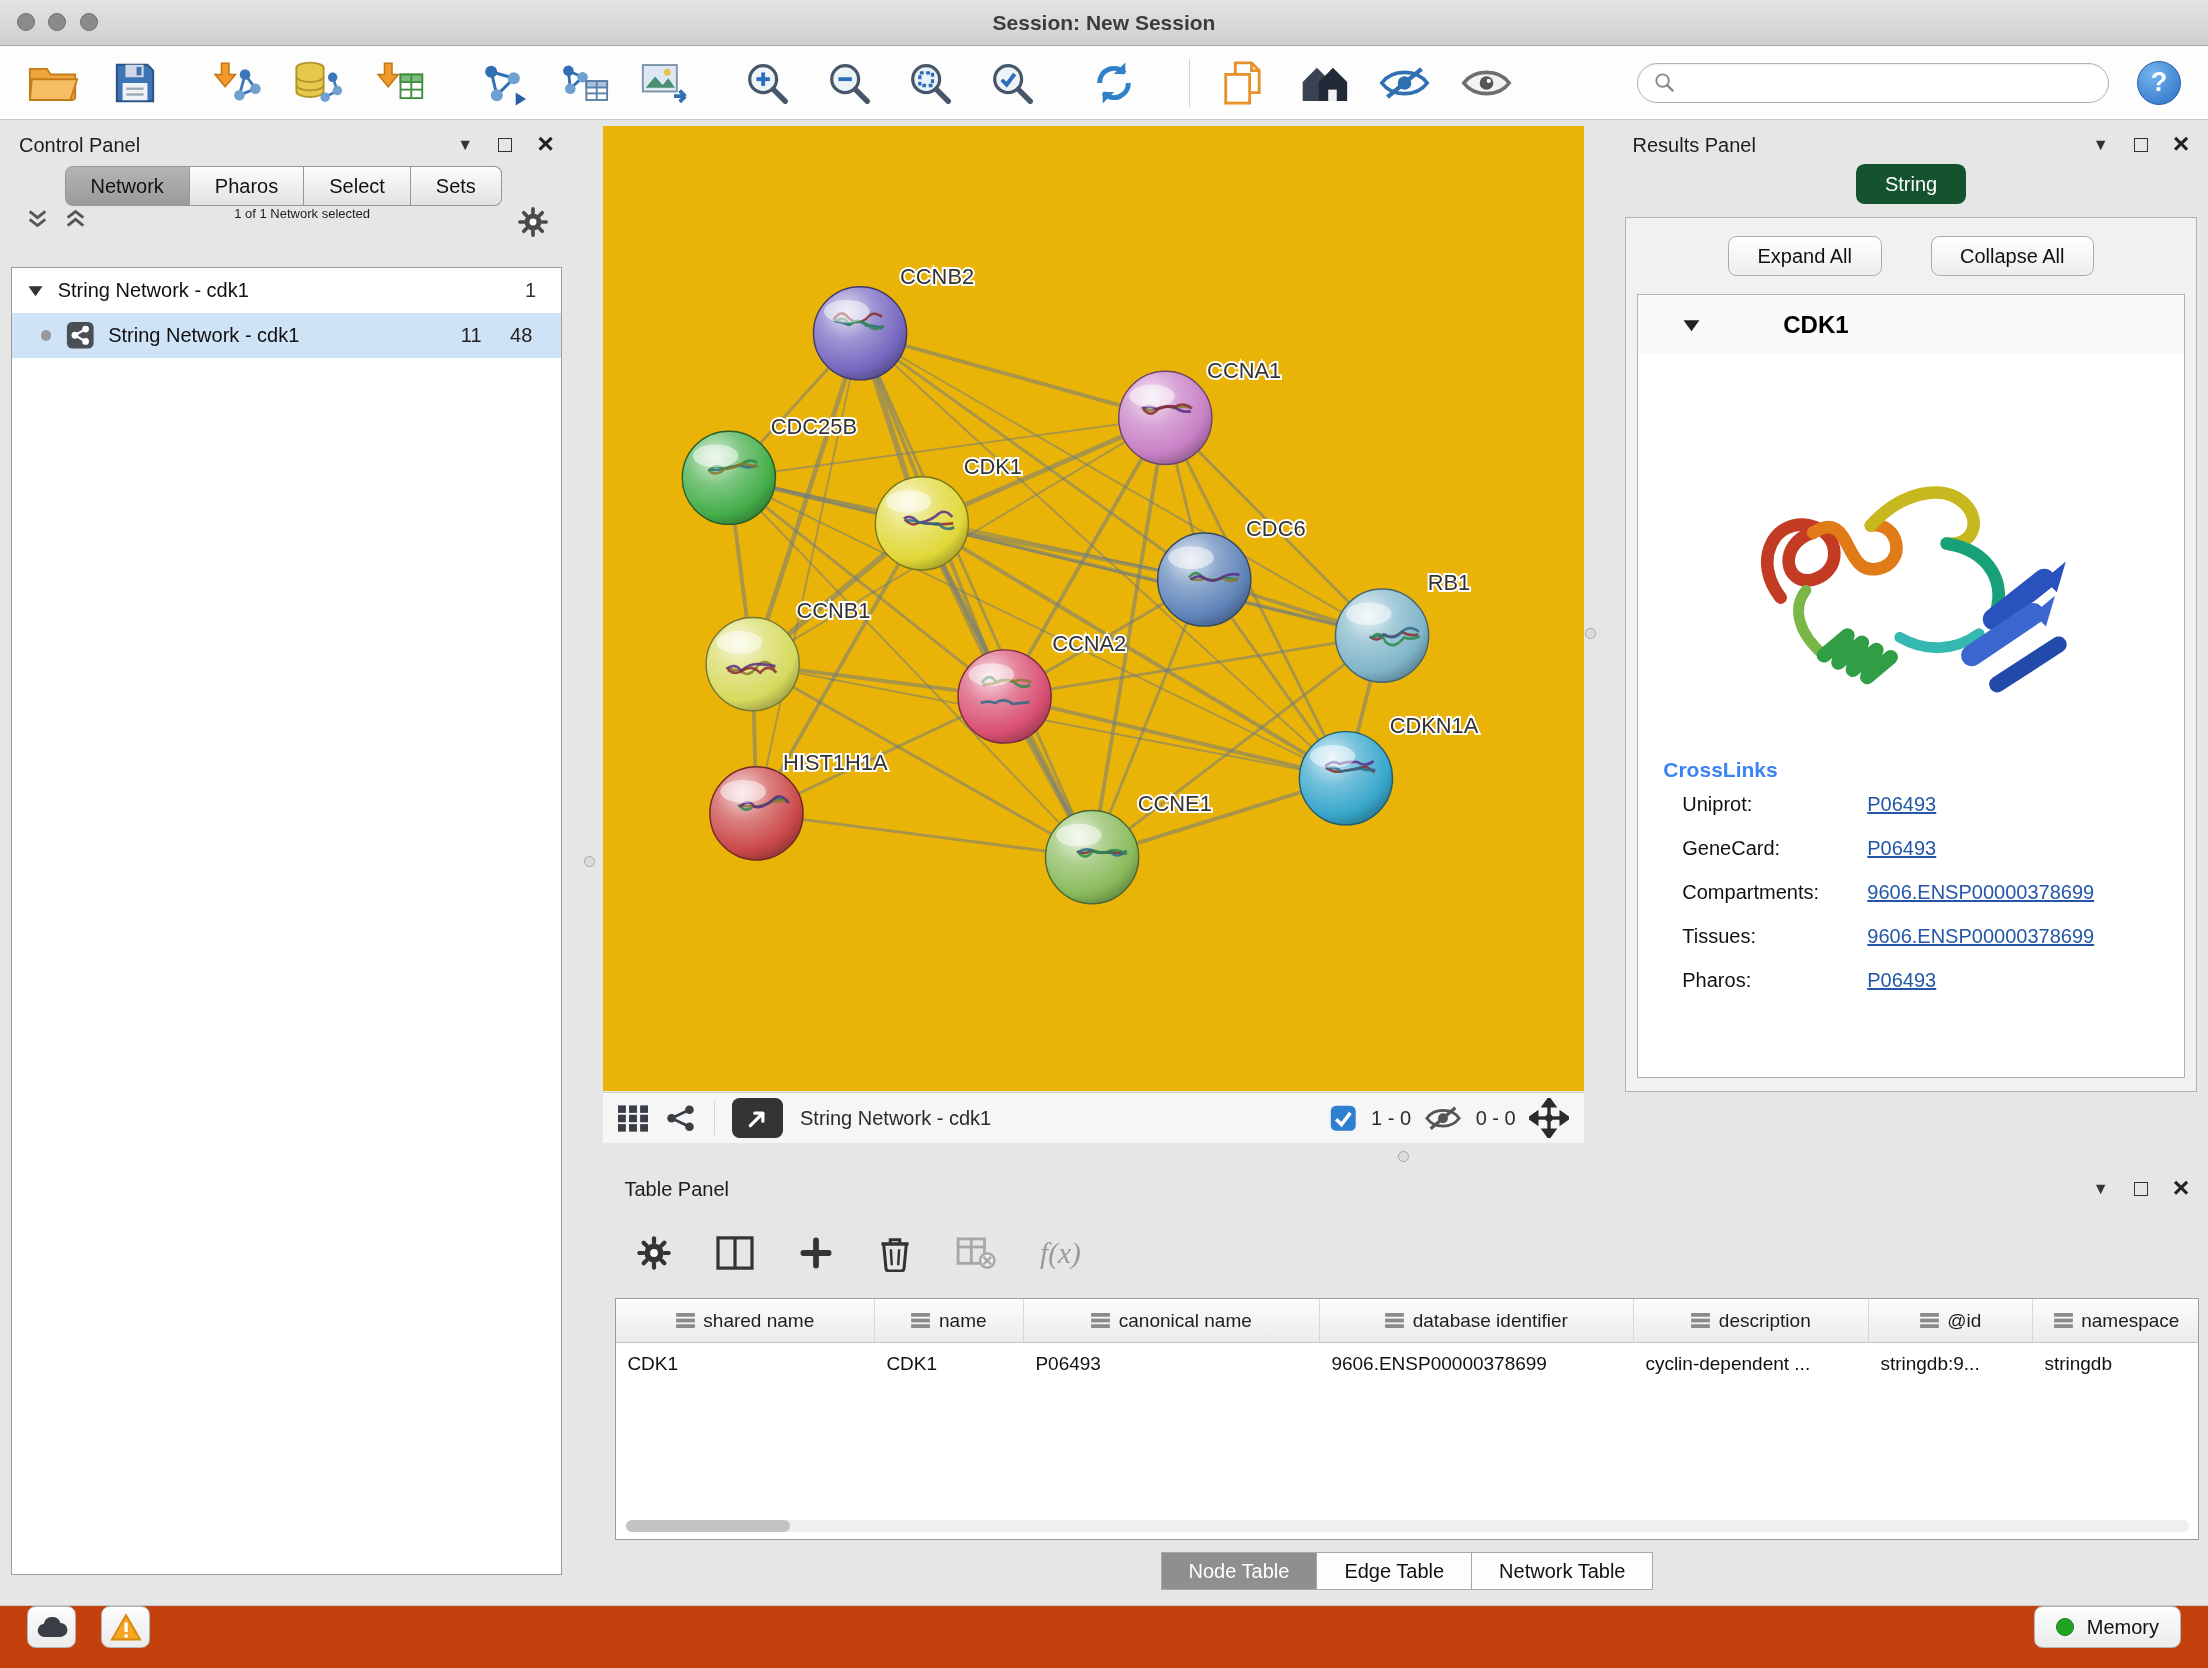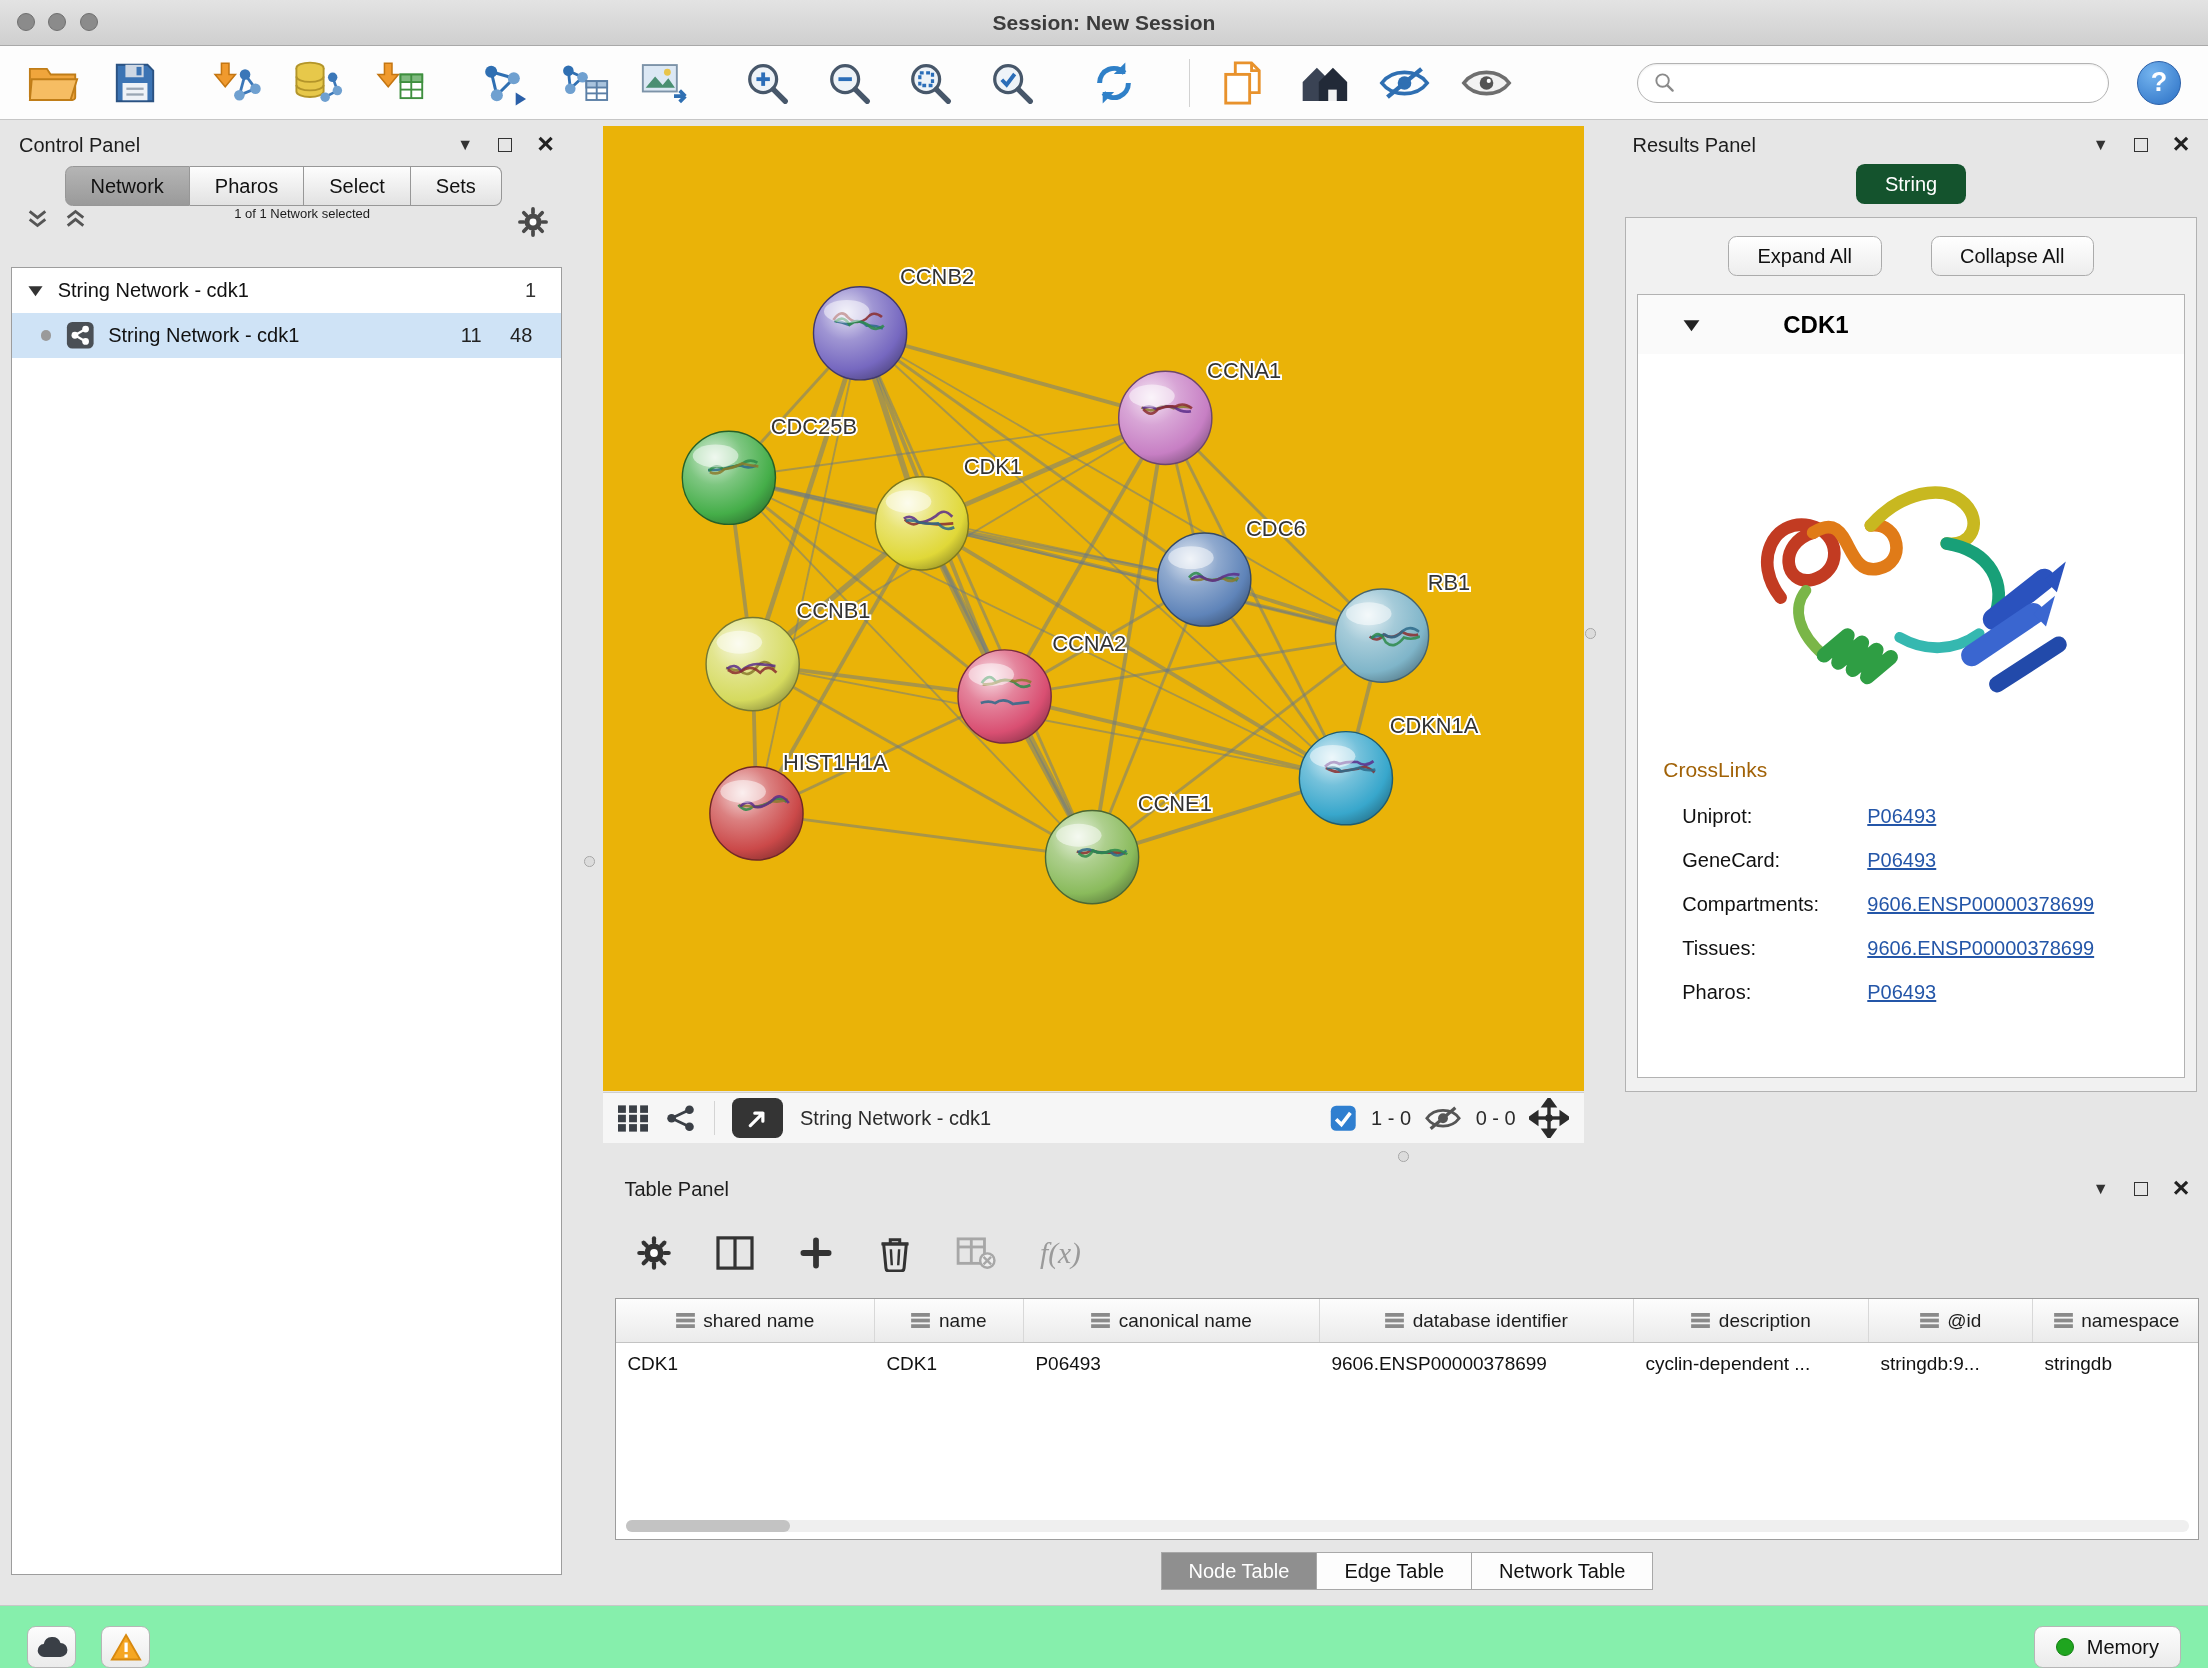--- a/index.html
+++ b/index.html
@@ -61,21 +61,21 @@
   .results-panel{position:absolute;left:1623px;top:124px;width:576px;height:1449px}
   .rp-tab{position:absolute;top:40px;left:50%;transform:translateX(-50%);width:110px;height:40px;background:#14532d;border-radius:8.6px;color:#fff;font-size:20px;display:flex;align-items:center;justify-content:center;z-index:2}
   .rp-outer{position:absolute;top:93px;left:1.9px;right:1.9px;height:875px;border:1px solid #b2b2b2;background:#f1f1f1}
   .rp-buttons{height:76px;display:flex;align-items:center;justify-content:center;gap:49px}
   .rp-btn{height:40px;padding:0 28.5px;border:1px solid #ababab;border-radius:8.6px;background:linear-gradient(#ffffff,#ededed);font-size:20px;color:#111;font-family:inherit}
   .rp-inner{position:absolute;top:76px;left:11.4px;right:11.4px;bottom:13.3px;background:#fff;border:1px solid #b2b2b2;overflow:hidden}
   .rp-protein-header{height:59px;display:flex;align-items:center;padding-left:44px;background:#fafafa}
   .rp-protein-name{margin-left:82px;font-size:24px;font-weight:bold;color:#000}
   .rp-protein-desc{padding:5.7px 0 0 17px;font-size:20px;color:#111}
   .rp-ribbon{display:block;margin:27px auto 0}
-  .rp-cross-title{margin:25px 0 12px 25px;font-size:21px;font-weight:normal;color:#a16207}
+  .rp-cross-title{margin:25px 0 0 25px;font-size:21px;font-weight:bold;color:#3b82f6}
   .rp-link-row{height:44px;display:flex;align-items:center;padding-left:44px;font-size:20px}
   .rp-link-label{width:185px;color:#111}
   .rp-link-value{color:#2456a8;text-decoration:underline}
 
   
   .table-panel{position:absolute;left:615px;top:1168px;width:1584px;height:424px}
   .tp-toolbar{height:86px;display:flex;align-items:center;gap:44px;padding-left:21px}
   .fx{font-family:"Liberation Serif",serif;font-style:italic;font-size:29.5px;color:#9a9a9a}
   .tp-box{position:absolute;top:130px;left:0;right:0;height:242px;background:#fff;border:1px solid #9d9d9d;overflow:hidden}
   .tp-head-row{display:flex;height:44px;background:linear-gradient(#fdfdfd,#ebebeb);border-bottom:1px solid #c3c3c3}
@@ -83,21 +83,21 @@
   .tp-row{display:flex;height:42px;font-size:19px;color:#111}
   .td{display:flex;align-items:center;padding:0 11.4px;overflow:hidden;white-space:nowrap;flex:0 0 auto}
   .tp-scroll{position:absolute;bottom:6.7px;left:9.5px;right:9.5px;height:12.4px;background:#efefef;border-radius:6.7px}
   .tp-thumb{width:164px;height:12.4px;background:#c3c3c3;border-radius:6.7px}
   .tp-tabs{position:absolute;bottom:1.9px;left:0;right:0;height:38px;display:flex;justify-content:center}
   .tp-tab{height:38px;padding:0 27px;display:flex;align-items:center;font-size:20px;border:1px solid #a8a8a8;border-left:none;background:#fdfdfd;color:#111}
   .tp-tab:first-child{border-left:1px solid #a8a8a8}
   .tp-tab.active{background:#8f8f8f;color:#fff}
 
   
-  .statusbar{position:absolute;left:0;right:0;bottom:0;height:63px;background:#86efac;border-top:1px solid #c8c8c8;display:flex;align-items:flex-end;padding:0 27px}
+  .statusbar{position:absolute;left:0;right:0;bottom:0;height:63px;background:#c2410c;border-top:1px solid #c8c8c8;display:flex;align-items:flex-start;padding:0 27px}
   .sb-btn{width:49px;height:42px;border:1px solid #b6b6b6;border-radius:8.6px;background:linear-gradient(#fdfdfd,#ebebeb);display:flex;align-items:center;justify-content:center;margin-right:25px}
   .memory-btn{margin-left:auto;height:42px;border:1px solid #b6b6b6;border-radius:8.6px;background:linear-gradient(#fdfdfd,#ebebeb);display:flex;align-items:center;gap:12.4px;padding:0 21px;font-size:20px;color:#111}
   .memory-dot{width:18px;height:18px;border-radius:50%;background:#1fa51f;border:1px solid #128012}
 </style>
 </head>
 <body>
 
 <div class="app">
 
   <div class="titlebar">

